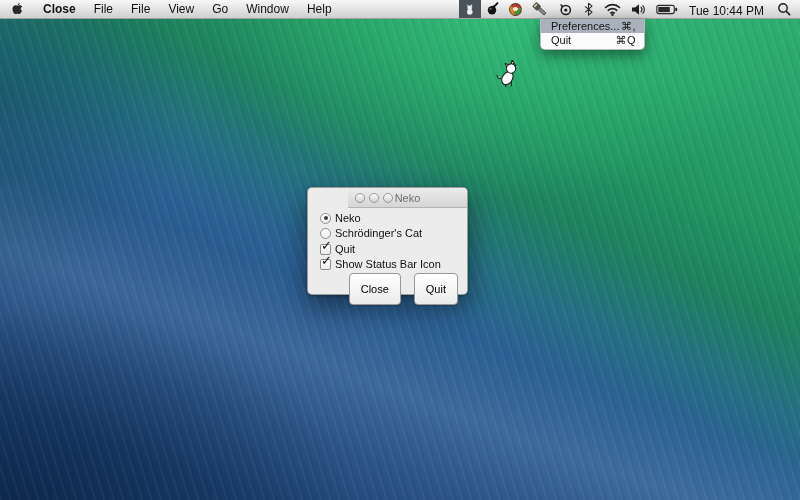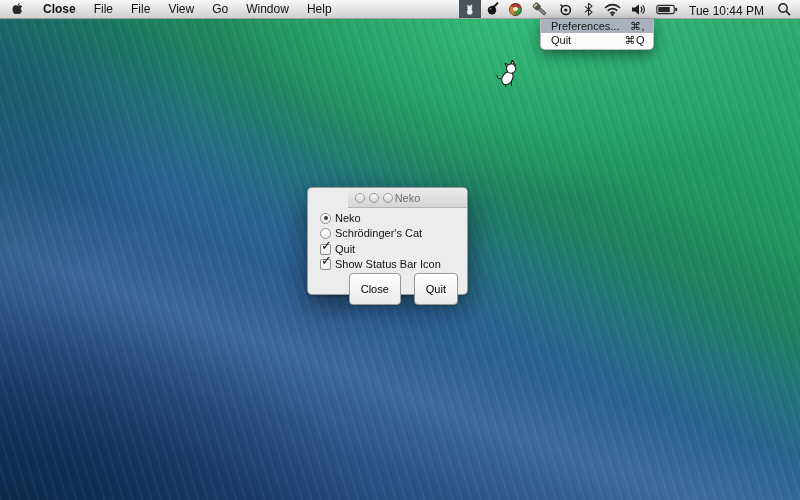--- a/index.html
+++ b/index.html
@@ -35,21 +35,21 @@
   .mb-item.apple { padding:0 10px 0 11px; }
   .mb-item.bold { font-weight:bold; }
   .mb-right { margin-left:auto; display:flex; align-items:flex-end; height:100%; }
   .mb-status { height:100%; display:flex; align-items:center; justify-content:center; padding:0 5px; }
   .mb-status.selected { background:#4a525a; }
   .mb-clock { padding:0 8px 0 6px; font-size:12px; }
   .mb-status svg { display:block; }
 
   
   .status-menu {
-    position:absolute; left:540px; top:19px; width:114px;
+    position:absolute; left:540px; top:19px; width:105px;
     background:#fbfbfb;
     border:1px solid rgba(0,0,0,0.25); border-top:none;
     border-radius:0 0 5px 5px;
     box-shadow:0 5px 14px rgba(0,0,0,0.45);
     font-size:11px; color:#151515; z-index:60; overflow:hidden;
     padding-bottom:2px;
   }
   .sm-row { height:14px; display:flex; align-items:center; padding:0 8px 0 10px; }
   .sm-row.hl { background:#a9b2bc; }
   .sm-shortcut { margin-left:auto; letter-spacing:0.5px; }

